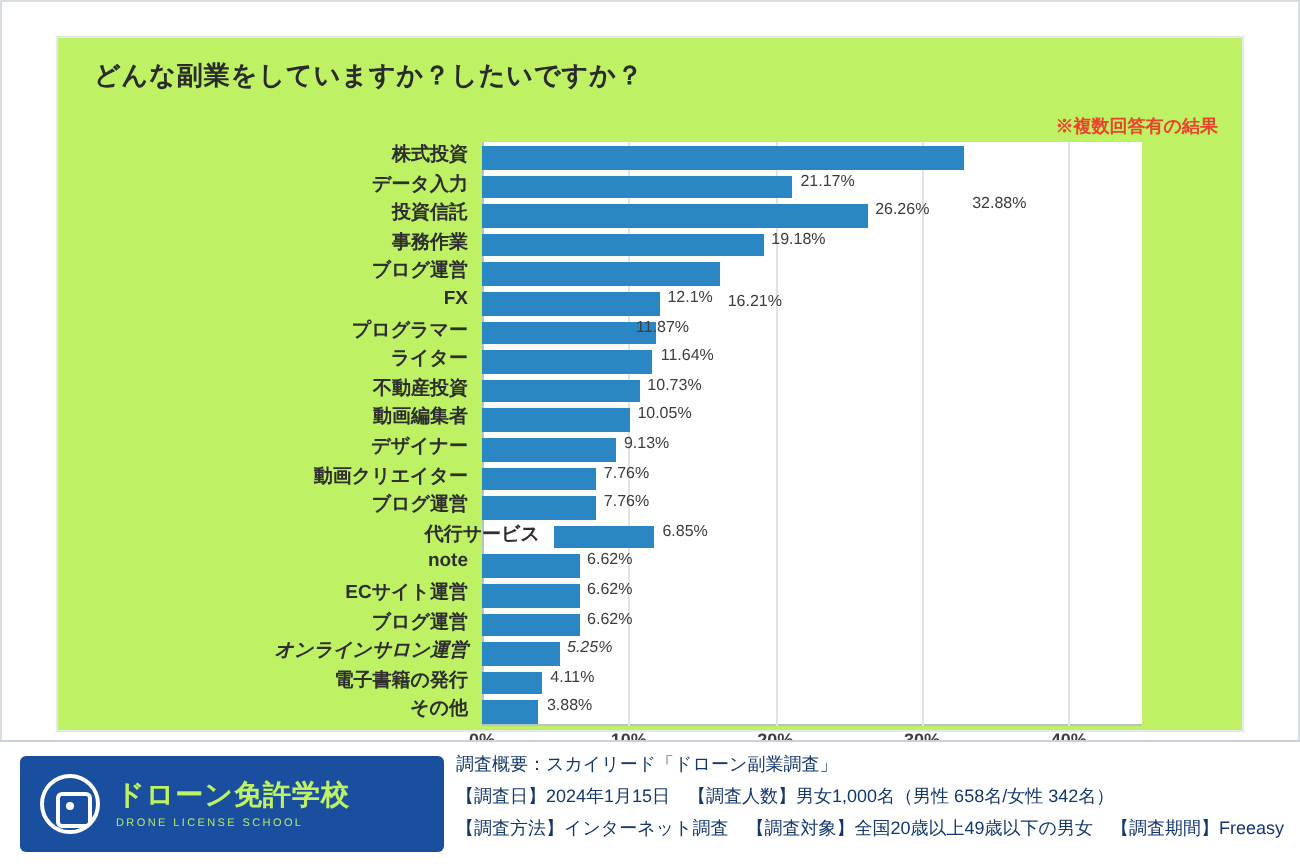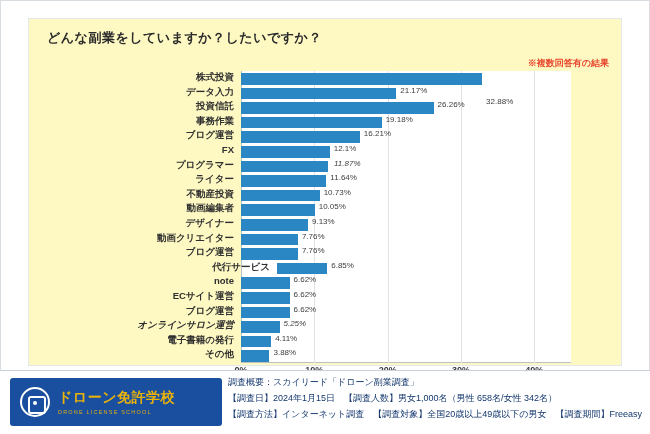--- a/index.html
+++ b/index.html
@@ -17,21 +17,21 @@
   }
   
   #frame {
     position:absolute; left:0; top:0; width:650px; height:434px;
     border: 1px solid #d8dde2;
   }
   .card {
     position:absolute;
     left: 28px; top: 18px;
     width: 594px; height: 348px;
-    background: #fef9c3;
+    background: #bef264;
     border: 1px solid #e3e8ec;
   }
   .chart-title {
     position:absolute;
     left: 18px; top: 10px;
     font-size: 13px;
     font-weight: bold;
     color: #2b2b2b;
     letter-spacing: 0.5px;
   }
@@ -144,21 +144,21 @@
   }
   .logo-badge::after {
     content:"";
     position:absolute; left:11px; top:12px;
     width: 4px; height: 4px;
     background:#ffffff;
     border-radius:50%;
   }
   .logo-text {
     margin-left: 8px;
-    color:#eab308;
+    color:#bef264;
   }
   .logo-main {
     font-size: 14px;
     font-weight: bold;
     letter-spacing: 0.5px;
     display:block;
   }
   .logo-sub {
     font-size: 5.5px;
     letter-spacing: 1.2px;
@@ -219,31 +219,31 @@
           <div class="bar-value" style="left: 196.573px;">26.26%</div>
         </div>
         <div class="row" style="top: 44.8px; width: 330px;">
           <div class="cat-label">事務作業</div>
           <div class="bar" style="width: 140.653px; background: rgb(43, 135, 195);"></div>
           <div class="bar-value" style="left: 144.653px;">19.18%</div>
         </div>
         <div class="row" style="top: 59.4px; width: 330px;">
           <div class="cat-label">ブログ運営</div>
           <div class="bar" style="width: 118.873px; background: rgb(43, 135, 195);"></div>
-          <div class="bar-value" style="left: 122.873px;">16.21%</div>
+          <div class="bar-value" style="left: 122.873px; margin-top: 17px;">16.21%</div>
         </div>
         <div class="row" style="top: 74px; width: 330px;">
           <div class="cat-label">FX</div>
           <div class="bar" style="width: 88.7333px; background: rgb(43, 135, 195);"></div>
           <div class="bar-value" style="left: 92.7333px;">12.1%</div>
         </div>
         <div class="row" style="top: 88.6px; width: 330px;">
           <div class="cat-label">プログラマー</div>
           <div class="bar" style="width: 87.0467px; background: rgb(43, 135, 195);"></div>
-          <div class="bar-value" style="left: 93px; font-style: italic;">11.87%</div>
+          <div class="bar-value" style="left: 77px;">11.87%</div>
         </div>
         <div class="row" style="top: 103.2px; width: 330px;">
           <div class="cat-label">ライター</div>
           <div class="bar" style="width: 85.36px; background: rgb(43, 135, 195);"></div>
           <div class="bar-value" style="left: 89.36px;">11.64%</div>
         </div>
         <div class="row" style="top: 117.8px; width: 330px;">
           <div class="cat-label">不動産投資</div>
           <div class="bar" style="width: 78.6867px; background: rgb(43, 135, 195);"></div>
           <div class="bar-value" style="left: 82.6867px;">10.73%</div>

